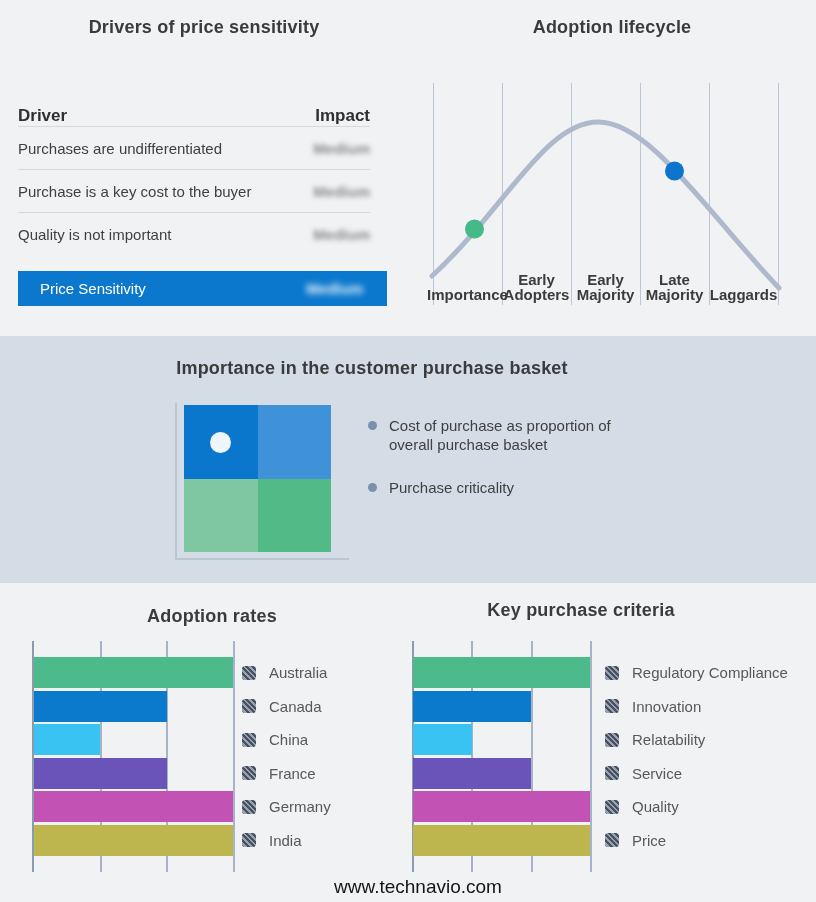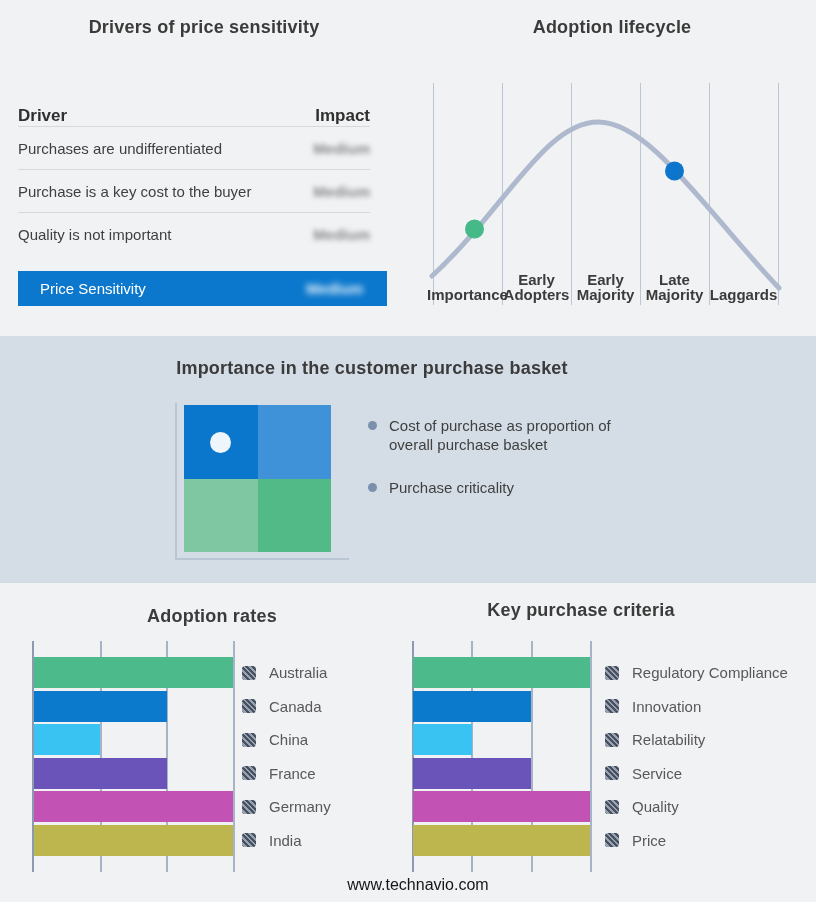--- a/index.html
+++ b/index.html
@@ -55,21 +55,21 @@
   .bchart.right .bars{left:5px;width:177px;}
   .bar{height:31px;}
   .legend{position:absolute;top:62px;display:flex;flex-direction:column;gap:2.5px;}
   .bchart.left .legend{left:234px;}
   .bchart.right .legend{left:197px;}
   .litem{height:31px;display:flex;align-items:center;}
   .swatch{width:14px;height:14px;border-radius:3px;flex:0 0 14px;
           background:repeating-linear-gradient(45deg,#46505e 0 2px,#98a2b2 2px 4px);}
   .lbl{margin-left:13px;font-size:15px;color:#585858;white-space:nowrap;}
 
-  .footer{position:absolute;left:0;top:876px;width:816px;text-align:center;font-size:16px;color:#161616;
+  .footer{position:absolute;left:0;top:876px;width:816px;text-align:center;font-size:19px;color:#161616;
           padding-left:20px;box-sizing:border-box;}
 </style>
 </head>
 <body>
 
 <div class="canvas">
 
   <section class="drivers">
     <h2 class="sec-title">Drivers of price sensitivity</h2>
     <div class="dtable">

